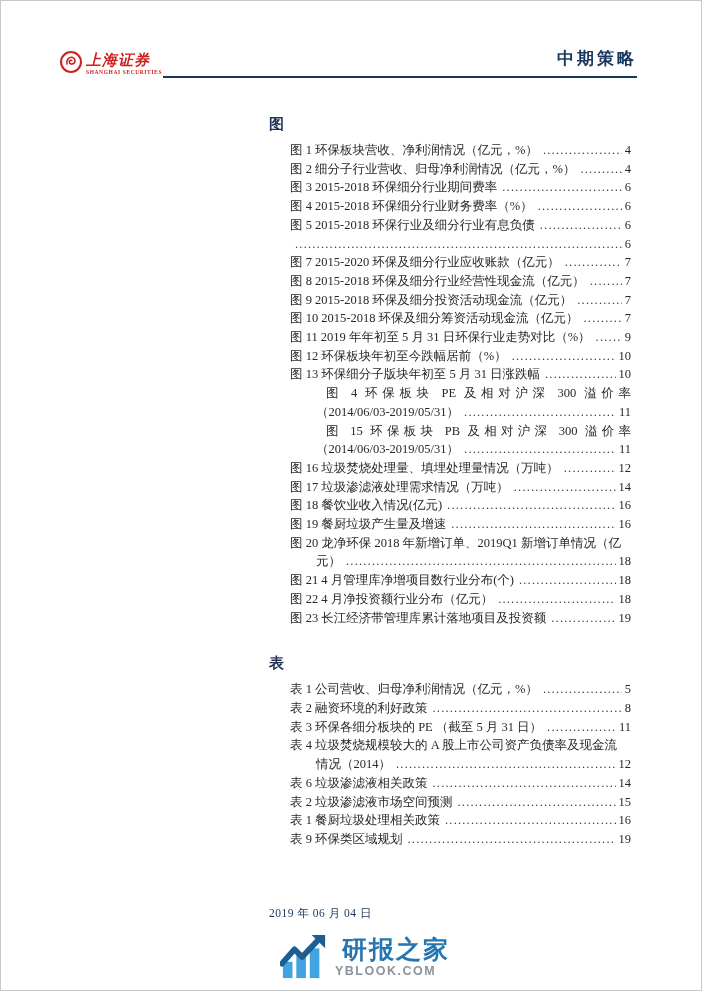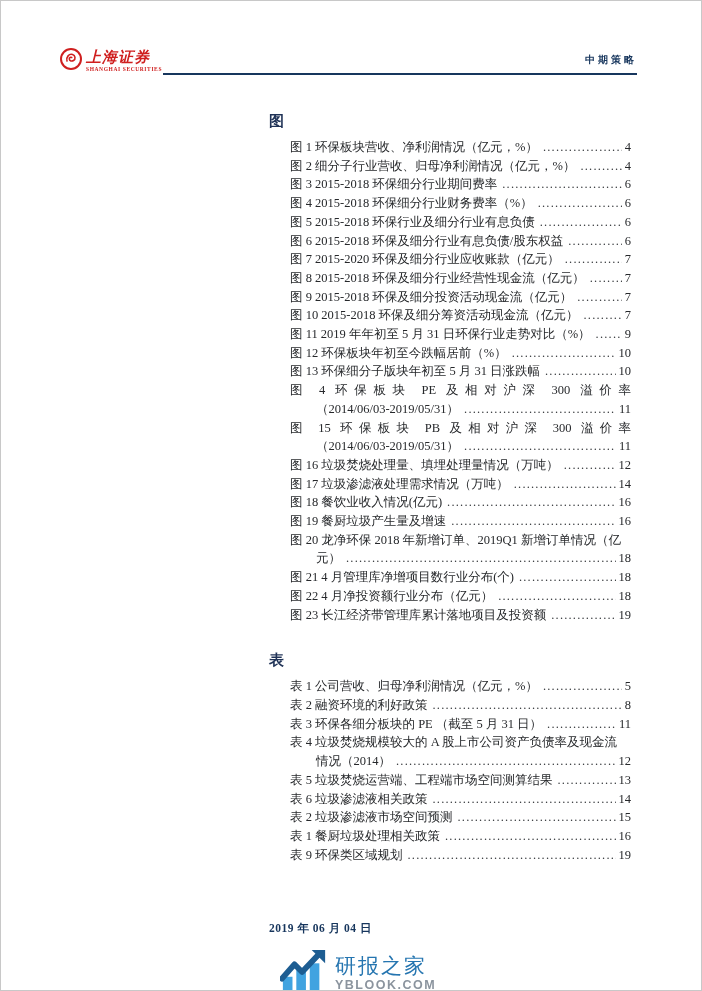--- a/index.html
+++ b/index.html
@@ -43,21 +43,21 @@
     font-size:15px;font-weight:bold;font-style:italic;
     letter-spacing:1px;white-space:nowrap;color:var(--brand-red);
   }
   .brand-sub{
     font-size:5.5px;font-weight:bold;letter-spacing:0.6px;
     color:var(--brand-red);white-space:nowrap;margin-top:2px;
   }
   .header-right{flex:1 1 auto;margin-left:8px;}
   .doc-type{
     text-align:right;
-    font-size:10px;font-weight:bold;
+    font-size:17px;font-weight:bold;
     letter-spacing:3px;
     color:var(--navy);
     margin-bottom:6px;
   }
   .header-rule{height:2px;background:var(--navy);}
   
   .content{margin-left:268px;width:362px;color:var(--ink);}
   .section-heading{
     margin-top:36px;
     font-size:15px;font-weight:bold;
@@ -65,45 +65,45 @@
     line-height:20px;
   }
   .section-heading.tables{margin-top:26px;}
   .toc-list{margin-top:7px;margin-left:21px;}
   .toc-item{width:100%;}
   .toc-row{
     display:flex;align-items:baseline;
     font-size:12.5px;line-height:18.7px;color:var(--ink);
   }
   .toc-row1.wrap-line{display:block;}
-  .toc-row1.wrap-line.justify{text-align:justify;text-align-last:justify;}
+  .toc-row1.wrap-line.justify{text-align:justify;text-align-last:justify;margin-left:36px;}
   .toc-text,.toc-cont{flex:0 1 auto;white-space:nowrap;text-align:center;}
   .toc-row2 .toc-cont{margin-left:26px;}
   .dots{
     flex:1 1 auto;overflow:hidden;white-space:nowrap;
     margin:0 3px 0 5px;letter-spacing:1.2px;color:#3a3d40;
   }
   .dots::after{content:"..........................................................................................................";}
   .pagenum{flex:0 0 auto;}
   
   .report-date{
     margin:57px 0 0 268px;
-    font-size:11.5px;font-weight:bold;
+    font-size:11.5px;font-weight:normal;
     color:var(--navy);
     letter-spacing:0.5px;
   }
   .watermark{
     margin:11px 0 0 279px;
     display:flex;align-items:center;gap:7px;
   }
   .wm-textcol{display:flex;flex-direction:column;line-height:1;}
   .wm-title{
     font-family:"Liberation Sans","DejaVu Sans",sans-serif;
-    font-size:21px;font-weight:normal;color:var(--wm-blue);
-    letter-spacing:2px;white-space:nowrap;
+    font-size:25px;font-weight:bold;color:var(--wm-blue);
+    letter-spacing:2px;white-space:nowrap;margin-left:7px;
   }
   .wm-domain{
     font-family:"Liberation Sans","DejaVu Sans",sans-serif;
     font-size:12.5px;font-weight:bold;color:var(--wm-gray);
     letter-spacing:1.5px;margin-top:3px;white-space:nowrap;
   }
 </style>
 </head>
 <body>
 
@@ -169,21 +169,20 @@
         <div class="toc-item">
           <div class="toc-row toc-row1">
             <span class="toc-text">图 5 2015-2018 环保行业及细分行业有息负债</span>
             <span class="dots"></span>
             <span class="pagenum">6</span>
           </div>
         </div>
 
         <div class="toc-item">
           <div class="toc-row toc-row1">
-            <span class="toc-text">图 6 2015-2018 环保及细分行业有息负债/股东权益</span>
             <span class="dots"></span>
             <span class="pagenum">6</span>
           </div>
         </div>
 
         <div class="toc-item">
           <div class="toc-row toc-row1">
             <span class="toc-text">图 7 2015-2020 环保及细分行业应收账款（亿元）</span>
             <span class="dots"></span>
             <span class="pagenum">7</span>
@@ -368,27 +367,20 @@
             
             
           </div>
         <div class="toc-row toc-row2">
             <span class="toc-cont">情况（2014）</span>
             <span class="dots"></span>
             <span class="pagenum">12</span>
           </div>
         </div>
 
-        <div class="toc-item">
-          <div class="toc-row toc-row1">
-            <span class="toc-text">表 5 垃圾焚烧运营端、工程端市场空间测算结果</span>
-            <span class="dots"></span>
-            <span class="pagenum">13</span>
-          </div>
-        </div>
 
         <div class="toc-item">
           <div class="toc-row toc-row1">
             <span class="toc-text">表 6 垃圾渗滤液相关政策</span>
             <span class="dots"></span>
             <span class="pagenum">14</span>
           </div>
         </div>
 
         <div class="toc-item">

